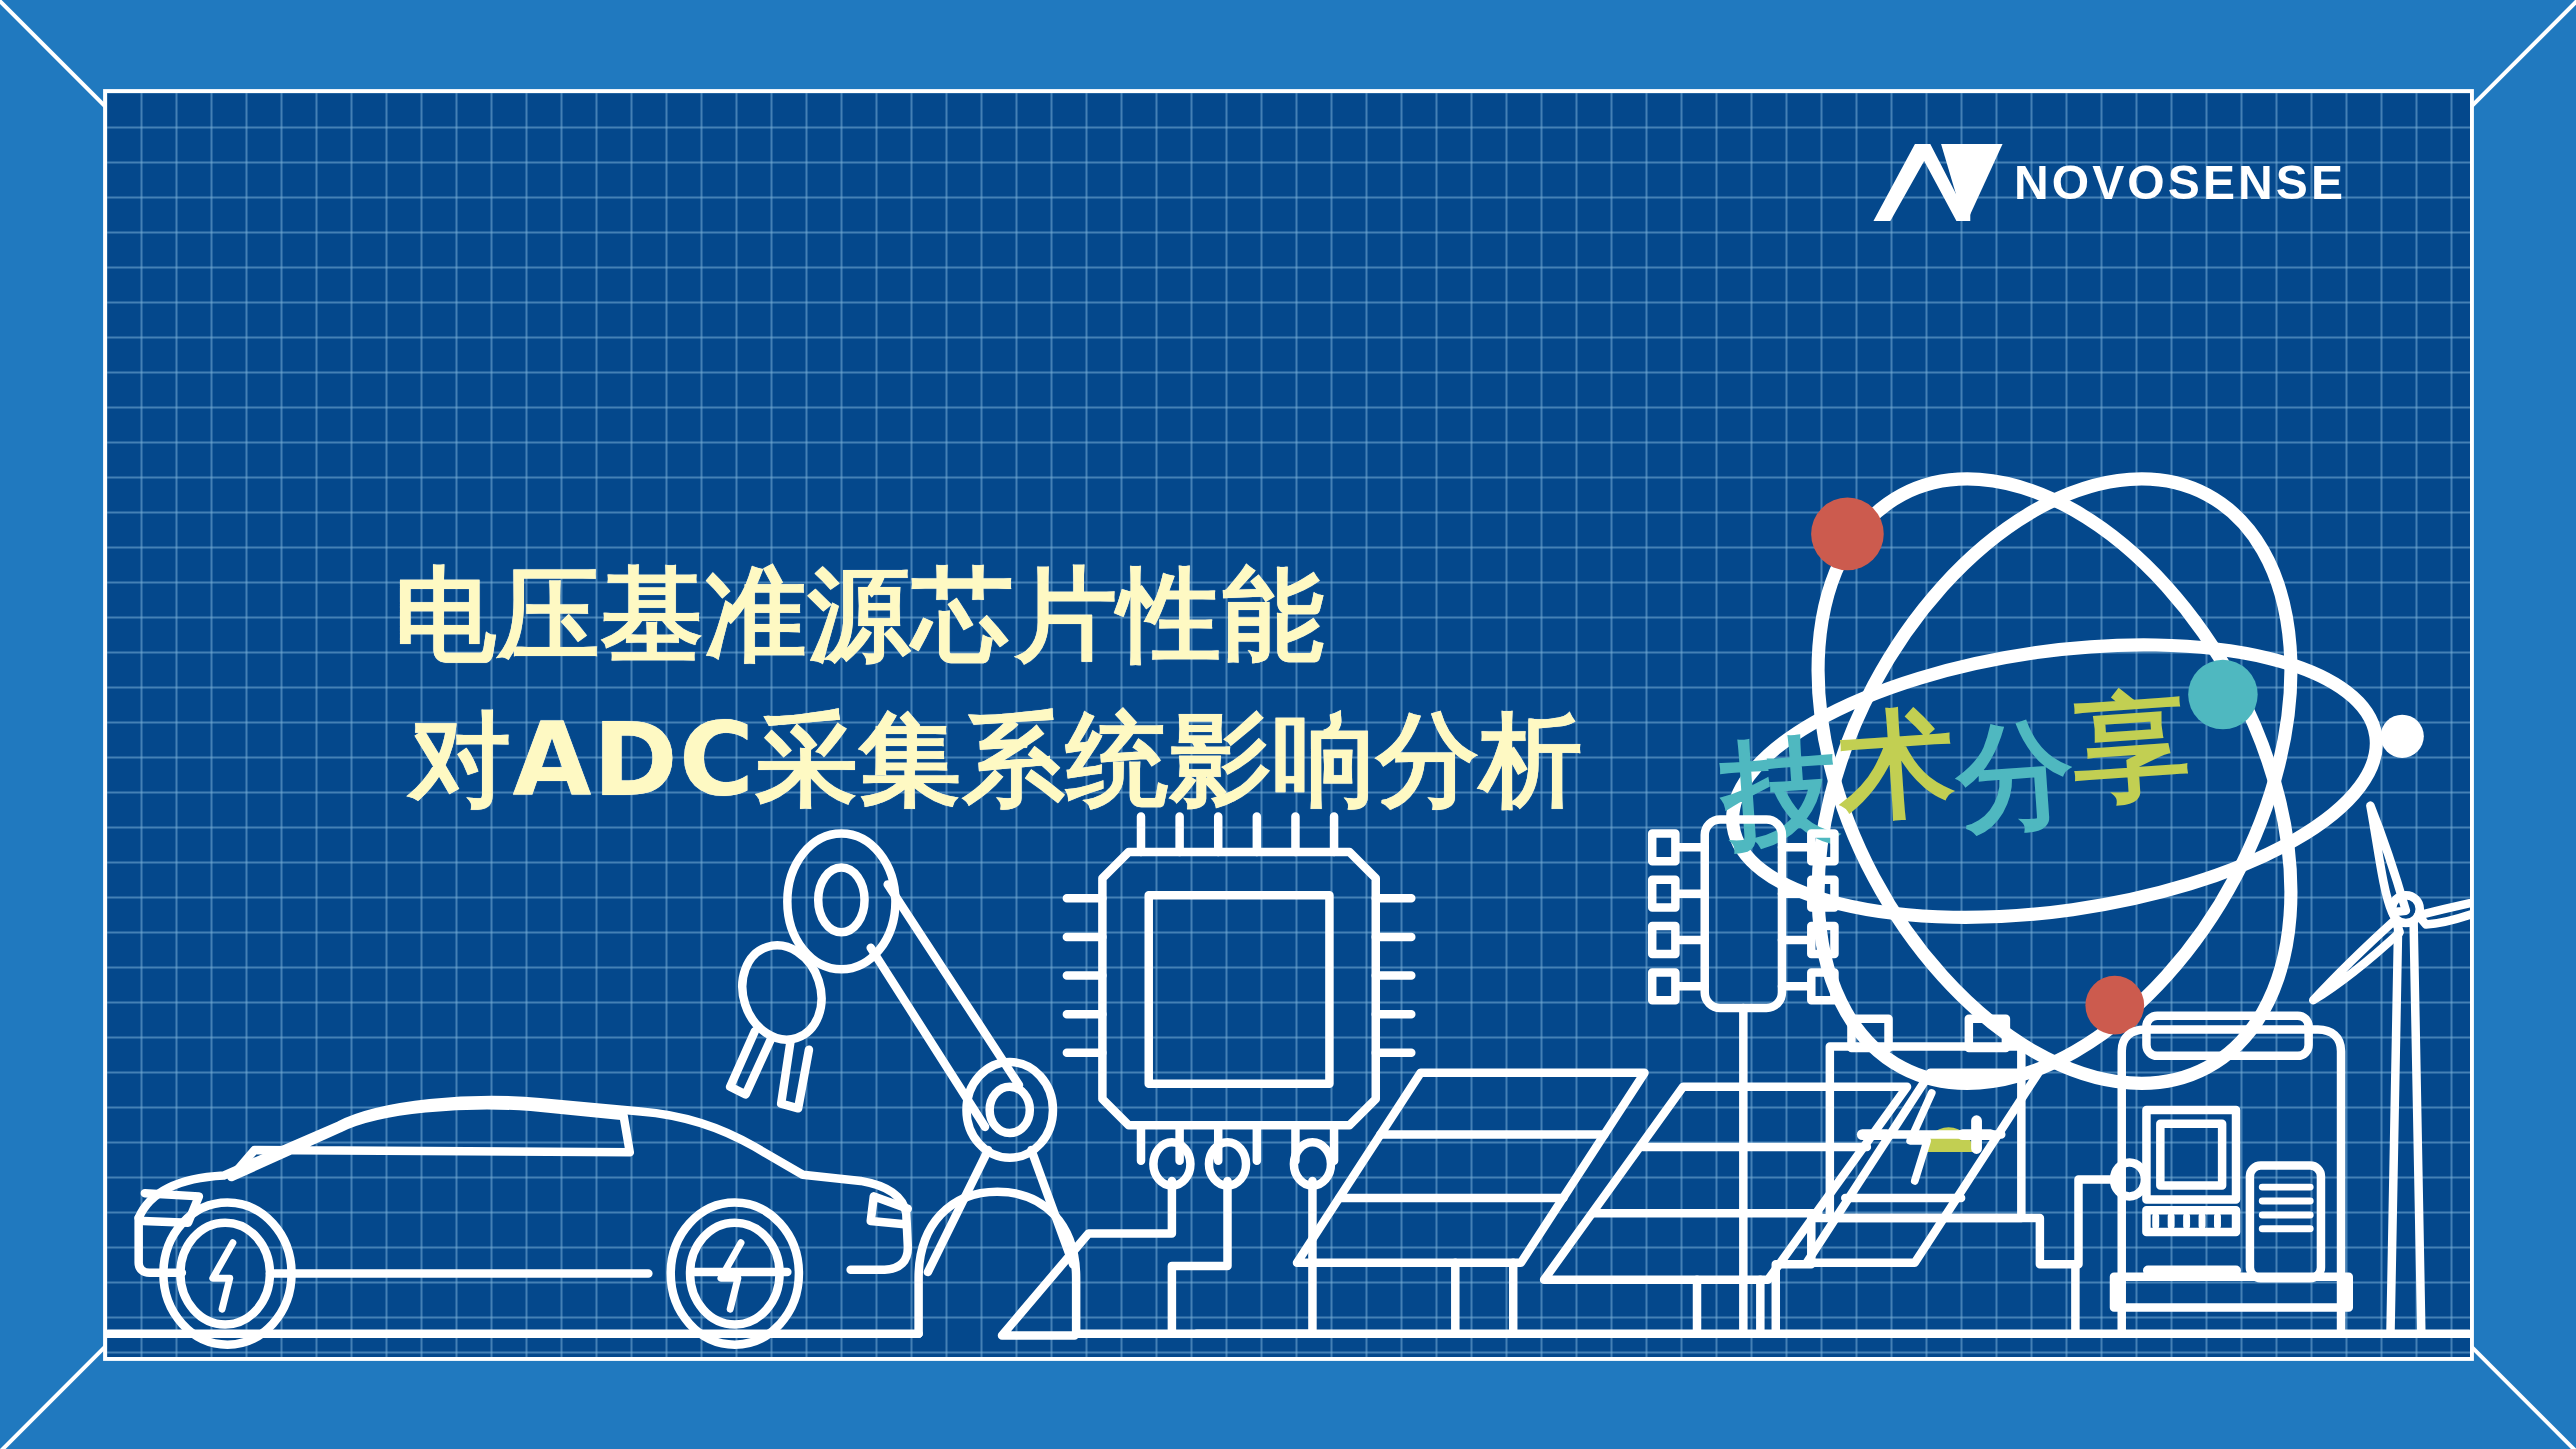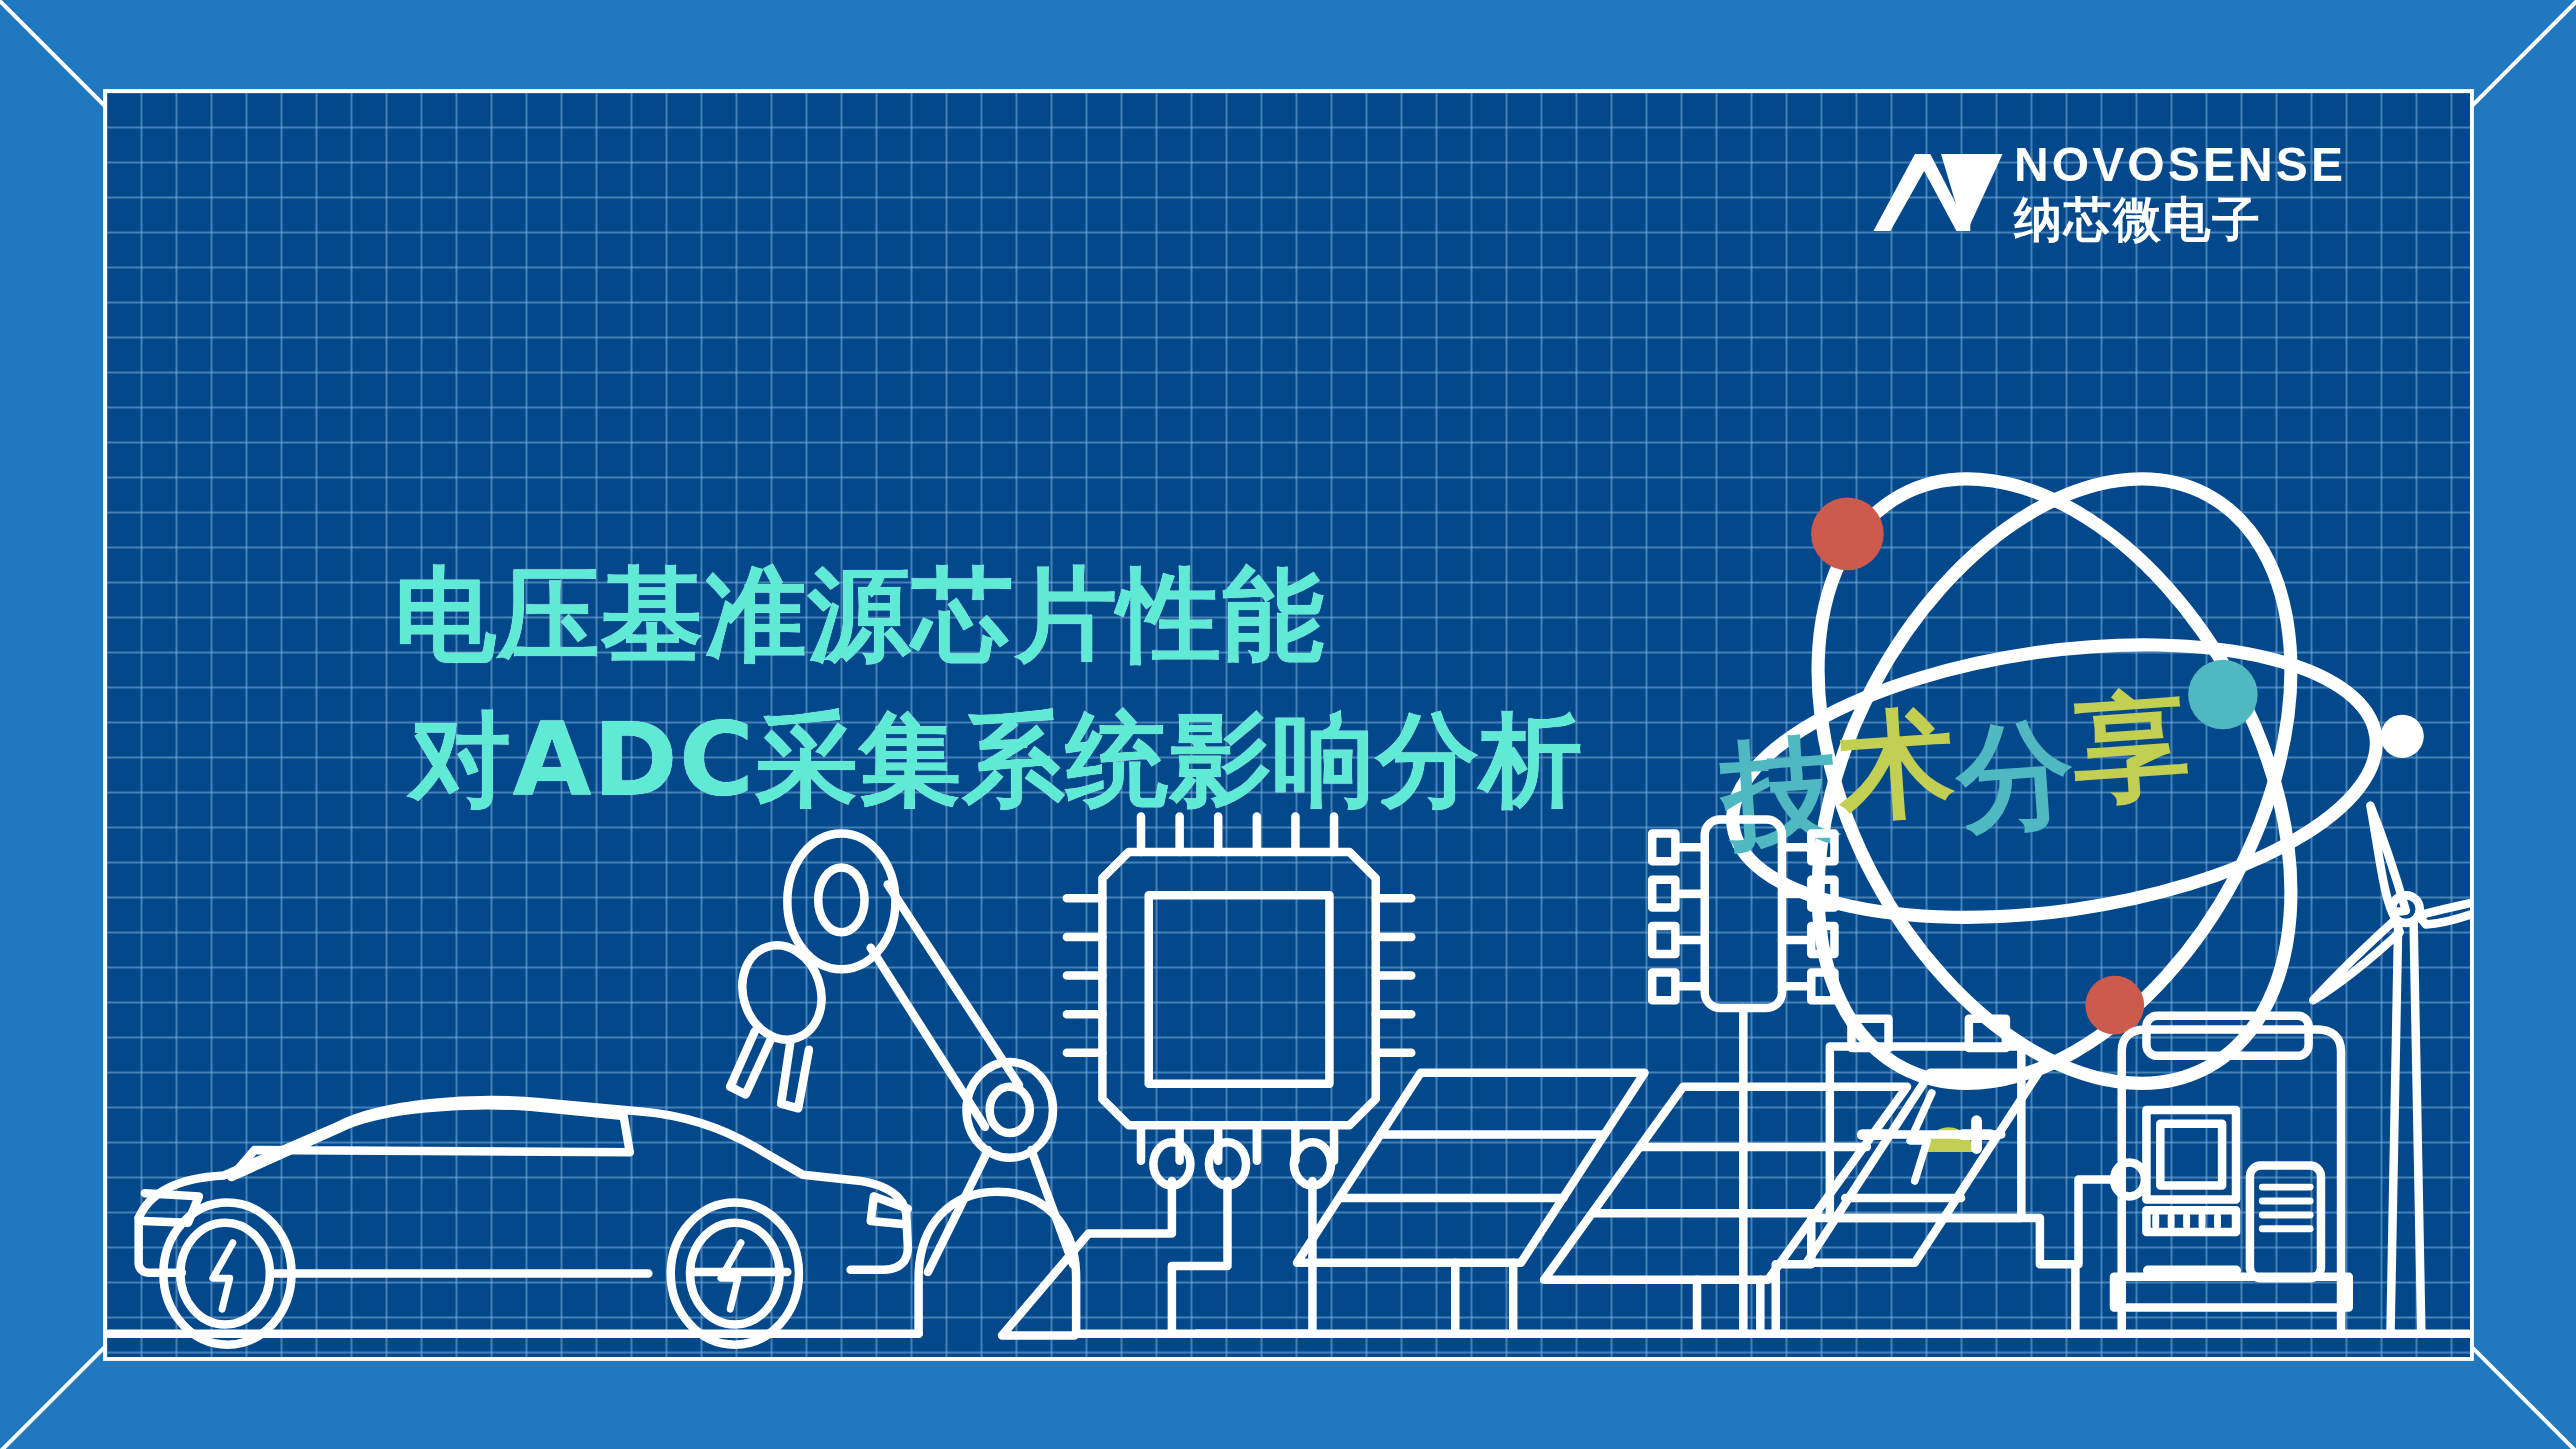--- a/index.html
+++ b/index.html
@@ -37,21 +37,21 @@
   
   .logo{position:absolute;right:124px;top:48px;display:flex;align-items:center;gap:8px;}
   .logo-mark{width:136px;height:83px;flex:none;}
   .logo-text{display:flex;flex-direction:column;line-height:1;}
   .logo-en{font-size:48px;font-weight:700;color:#fff;letter-spacing:3.1px;
            font-family:"Liberation Sans",sans-serif;}
   .logo-cn{font-size:48px;font-weight:700;color:#fff;letter-spacing:1.5px;margin-top:6.2px;
            font-family:"DejaVu Sans",sans-serif;}
 
   
-  .title{position:absolute;left:287px;top:450px;color:#5eead4;
+  .title{position:absolute;left:287px;top:450px;color:#fef9c3;
          font-family:"DejaVu Sans",sans-serif;font-weight:700;
          font-size:102px;line-height:1.42;letter-spacing:1.5px;
          text-shadow:0 0 0.8px #fff;}
   .title .l2{margin-left:15px;}
 
   
   .atom{position:absolute;left:1561px;top:325px;width:773px;height:734px;}
 
   
   .badge{position:absolute;left:1615px;top:603px;width:680px;
@@ -115,21 +115,20 @@
 
     <div class="logo">
       <div class="logo-mark">
         <svg viewBox="0 0 176 108" width="136" height="83">
           <path d="M4 104 L58 4 L78 4 L112 70 L112 18 L130 52 L130 104 L112 104 L70 26 L26 104 Z" fill="#ffffff"></path>
           <path d="M92 4 L172 4 L126 104 L114 78 Z" fill="#ffffff"></path>
         </svg>
       </div>
       <div class="logo-text">
         <div class="logo-en">NOVOSENSE</div>
-        <div class="logo-cn">纳芯微电子</div>
       </div>
     </div>
 
     <div class="illus">
       <svg viewBox="0 0 3058 720" width="2363" height="556">
         <g fill="none" stroke="#ffffff" stroke-width="11" stroke-linejoin="round" stroke-linecap="round">
 
           <path d="M0 690 L3058 690" stroke="none"></path>
 
           <g>

